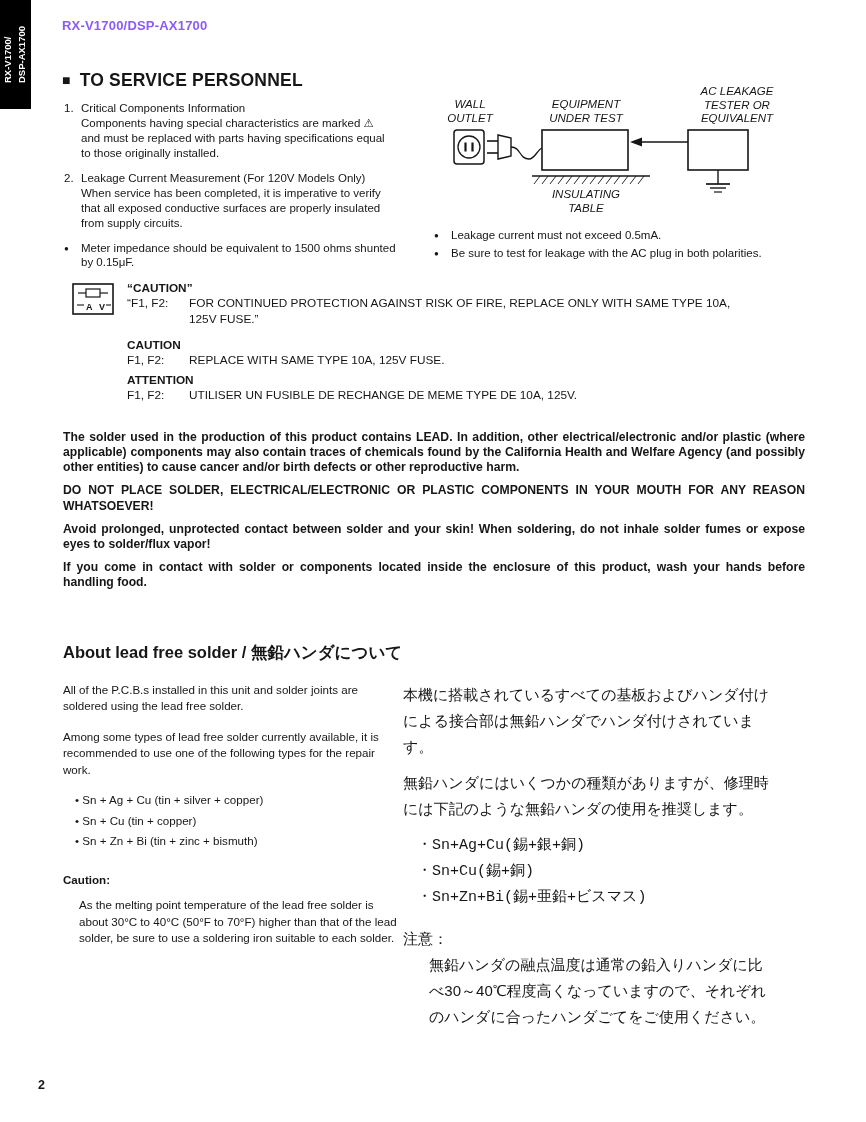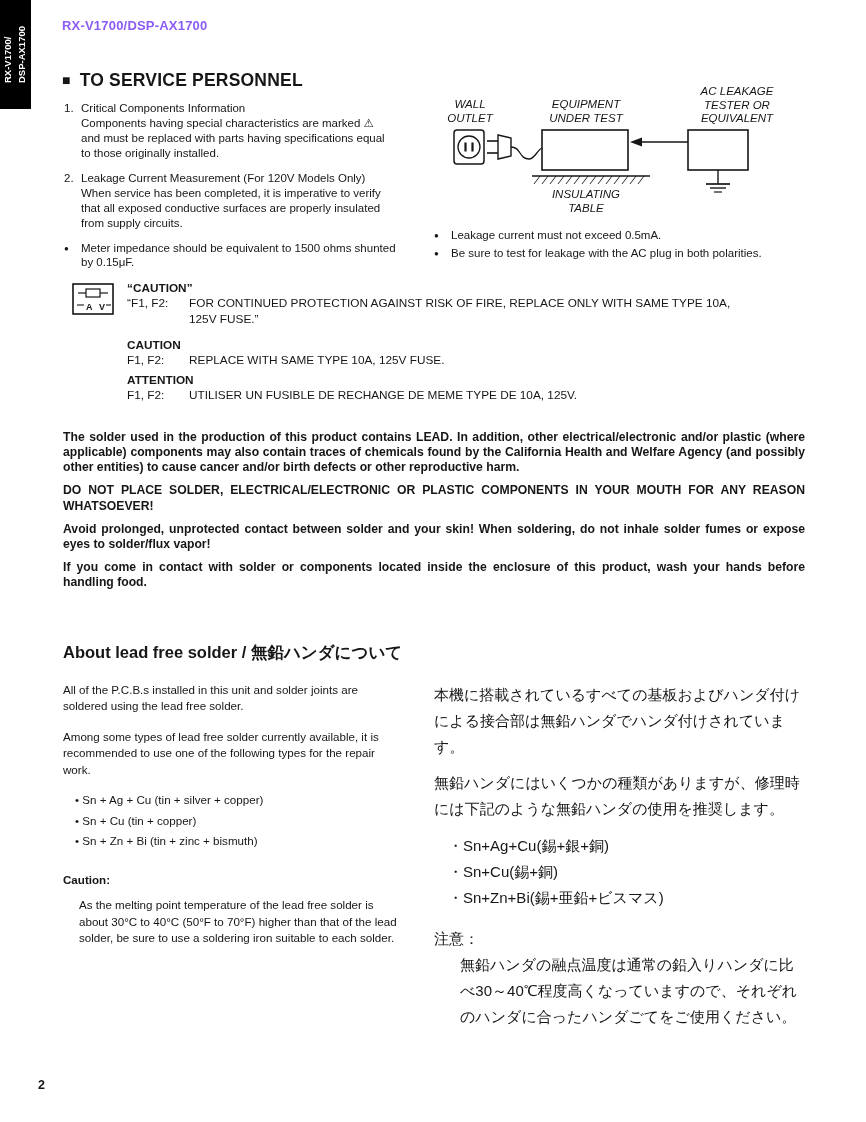--- a/index.html
+++ b/index.html
@@ -41,30 +41,30 @@
   .c-row .c-lbl { flex:none; width:62px; }
   .c-gap  { height:11px; }
   .c-gap2 { height:4px; }
 
   .warning-sec { left:63px; top:430px; width:742px; }
   .warning-sec h1 { font-size:17.5px; font-weight:bold; margin-bottom:15px; letter-spacing:.2px; }
   .warning-sec p { font-size:12.2px; line-height:1.24; text-align:justify; margin-bottom:8px;font-weight:bold; }
 
   .solder-sec { left:63px; top:642px; width:742px; }
   .solder-sec h2 { font-size:16.5px; font-weight:bold; margin-bottom:18px; }
-  .solder-cols { display:flex; gap:31px; }
+  .solder-cols { display:flex; }
   .solder-en { width:340px; font-size:11.6px; line-height:1.42; }
   .solder-en p { margin-bottom:14px; }
   .solder-en ul { list-style:none; margin:4px 0 10px 12px; }
   .solder-en li { margin-bottom:4px; }
   .solder-caution-label { font-weight:bold; margin:22px 0 9px; }
   .solder-caution-body { padding-left:16px; }
   .solder-ja { width:371px; font-size:15px; line-height:1.72; }
   .solder-ja p { margin-bottom:11px; }
-  .solder-ja ul { list-style:none; margin:2px 0 10px 14px; }
+  .solder-ja ul { list-style:none; margin:2px 0 10px 14px;font-family:Liberation Mono, monospace; }
   .note-label { margin:16px 0 0; }
   .note-body { padding-left:26px; }
 
   .page-num { left:38px; top:1078px; font-size:12.5px; font-weight:bold; }
 
   svg .ln { stroke:#161616; fill:none; }
 </style>
 </head>
 <body>
 

